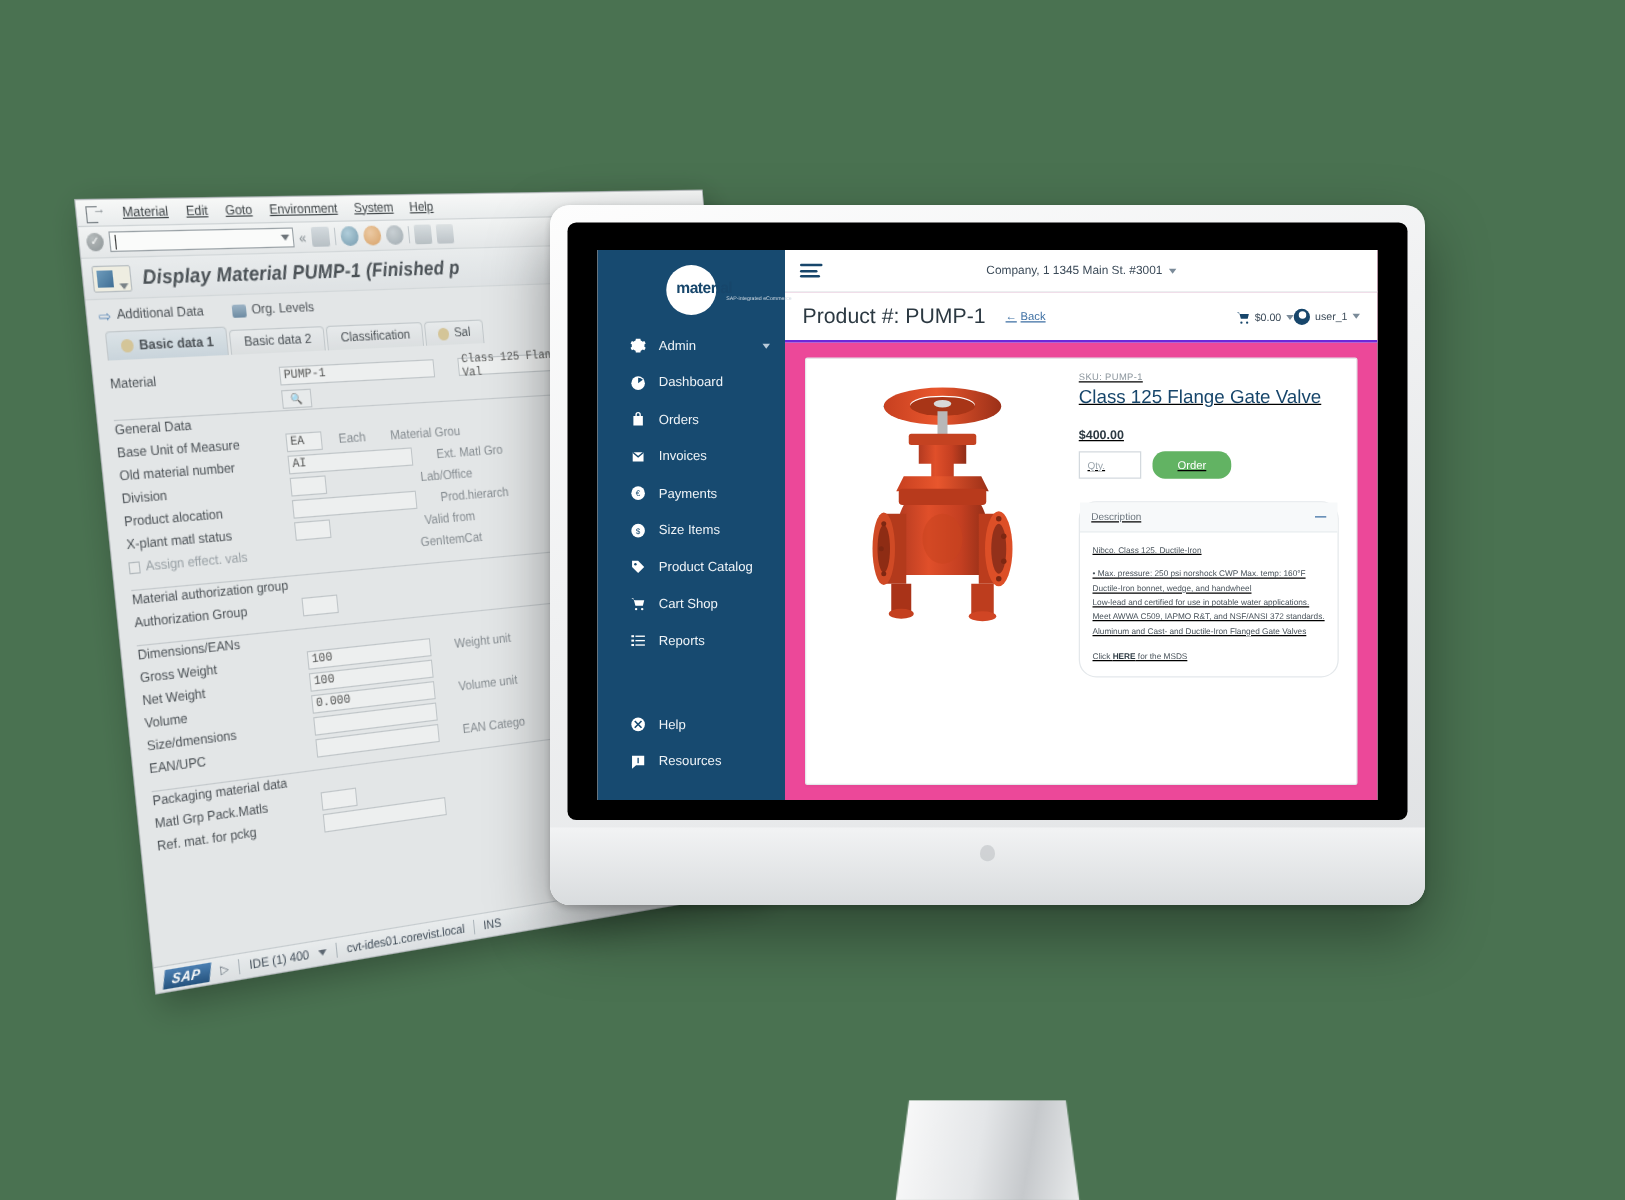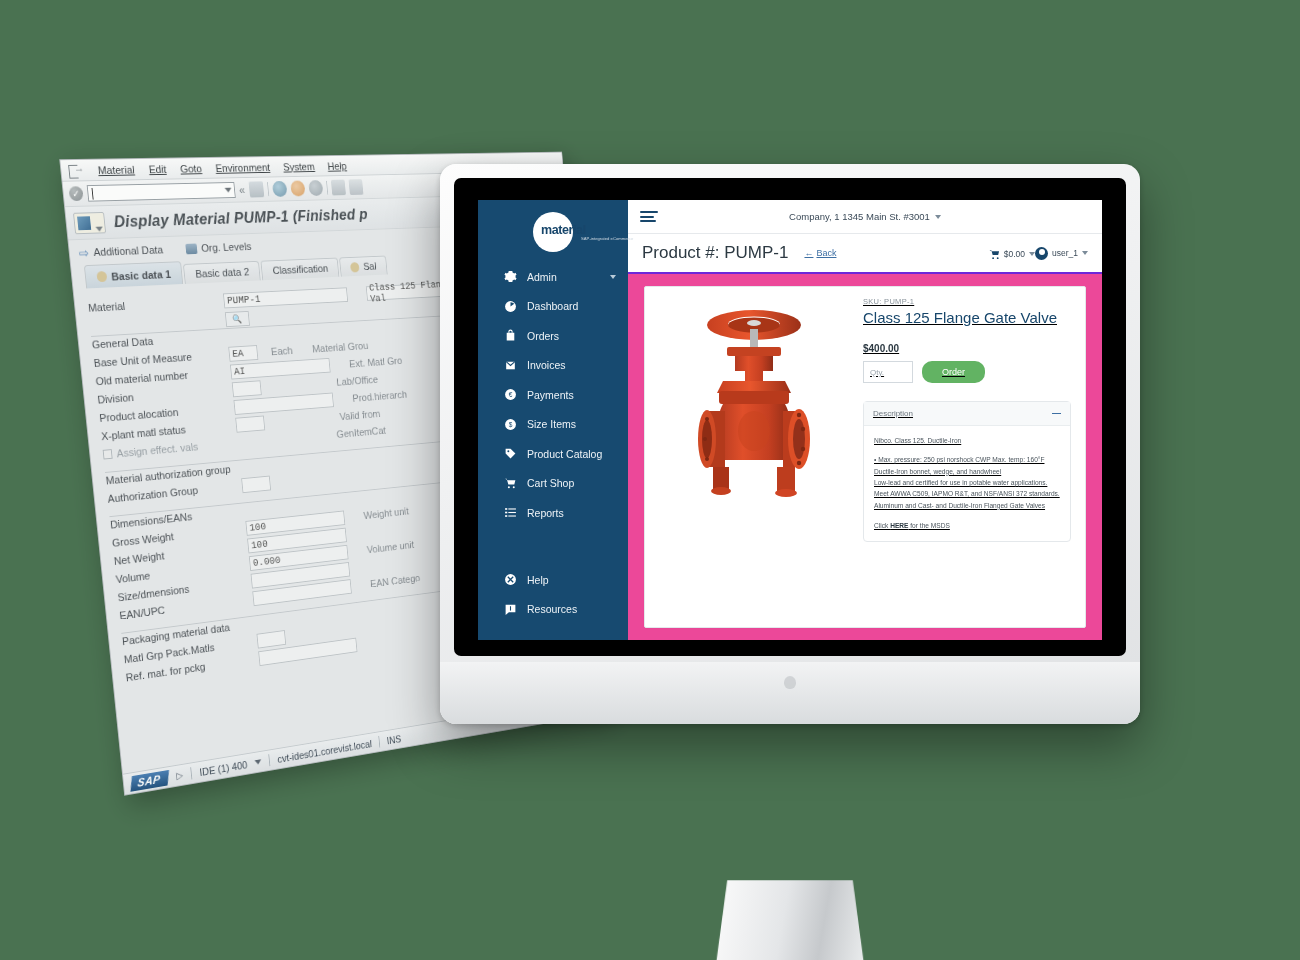--- a/index.html
+++ b/index.html
@@ -258,21 +258,21 @@
   .price { font-size: 10px; color:#2c3942; margin-top: 17px; font-weight: bold; }
   .buyrow { display:flex; align-items:center; gap: 9px; margin-top: 7px; }
   .qty-input {
     width: 50px; height: 22px; border:1px solid #d3d9de; background:#fff;
     font-size: 8px; color:#9aa4ac; display:flex; align-items:center; padding-left:6px;
   }
   .order-btn {
     background:#62b363; color:#fff; font-size: 9px; padding: 6px 20px;
     border:none; border-radius: 10px;
   }
-  .desc-panel { margin-top: 18px; border:1px solid #e4e8eb; border-radius:4px; }
+  .desc-panel { margin-top: 18px; border:1px solid #e4e8eb; border-radius:14px; }
   .desc-head {
     height: 24px; background:#f7f9fa; border-bottom:1px solid #e9edef;
     display:flex; align-items:center; justify-content:space-between; padding: 0 9px;
     font-size: 8px; color:#6b757d;
   }
   .minus { width: 9px; height:1.5px; background:#3d6fa3; }
   .desc-body { padding: 9px 10px 10px; font-size: 6.6px; color:#49535b; line-height: 1.72; }
   .desc-lead { margin-bottom: 8px; }
   .desc-msds { margin-top: 9px; }
   .desc-msds b { color:#2c3942; }

